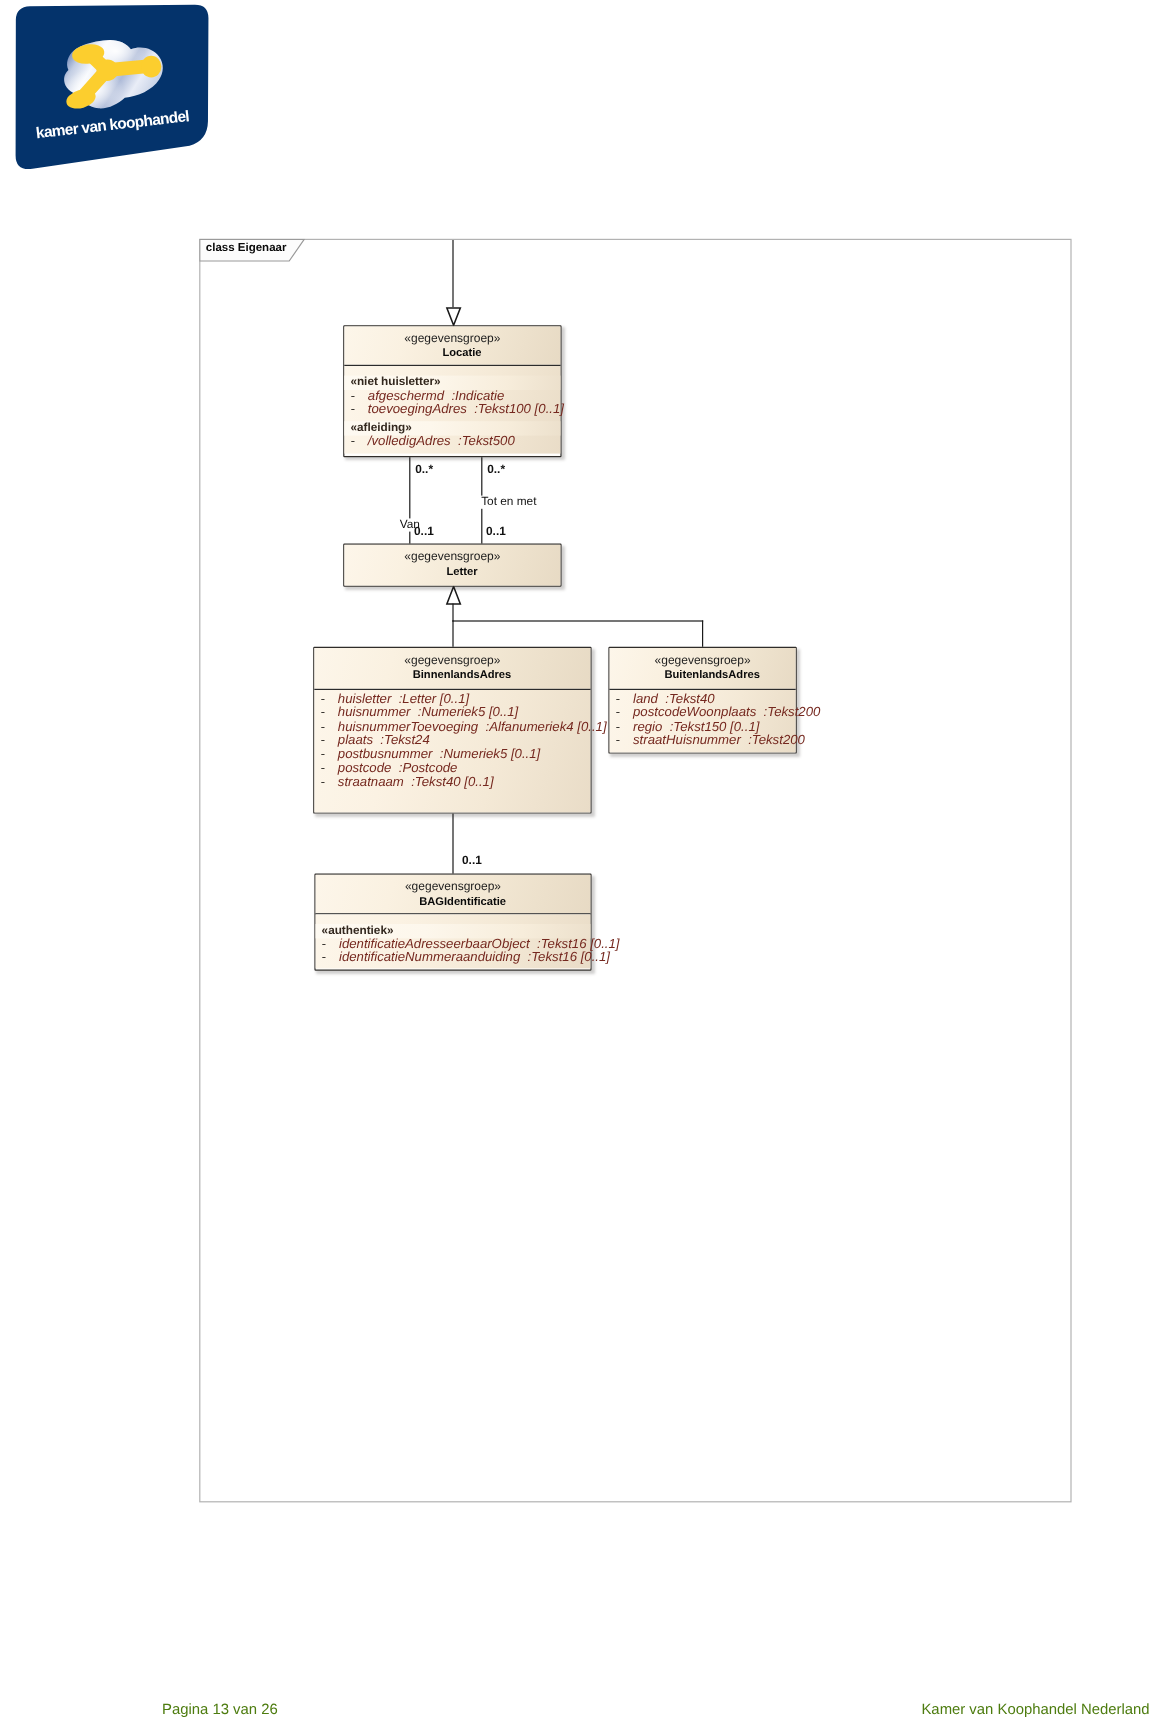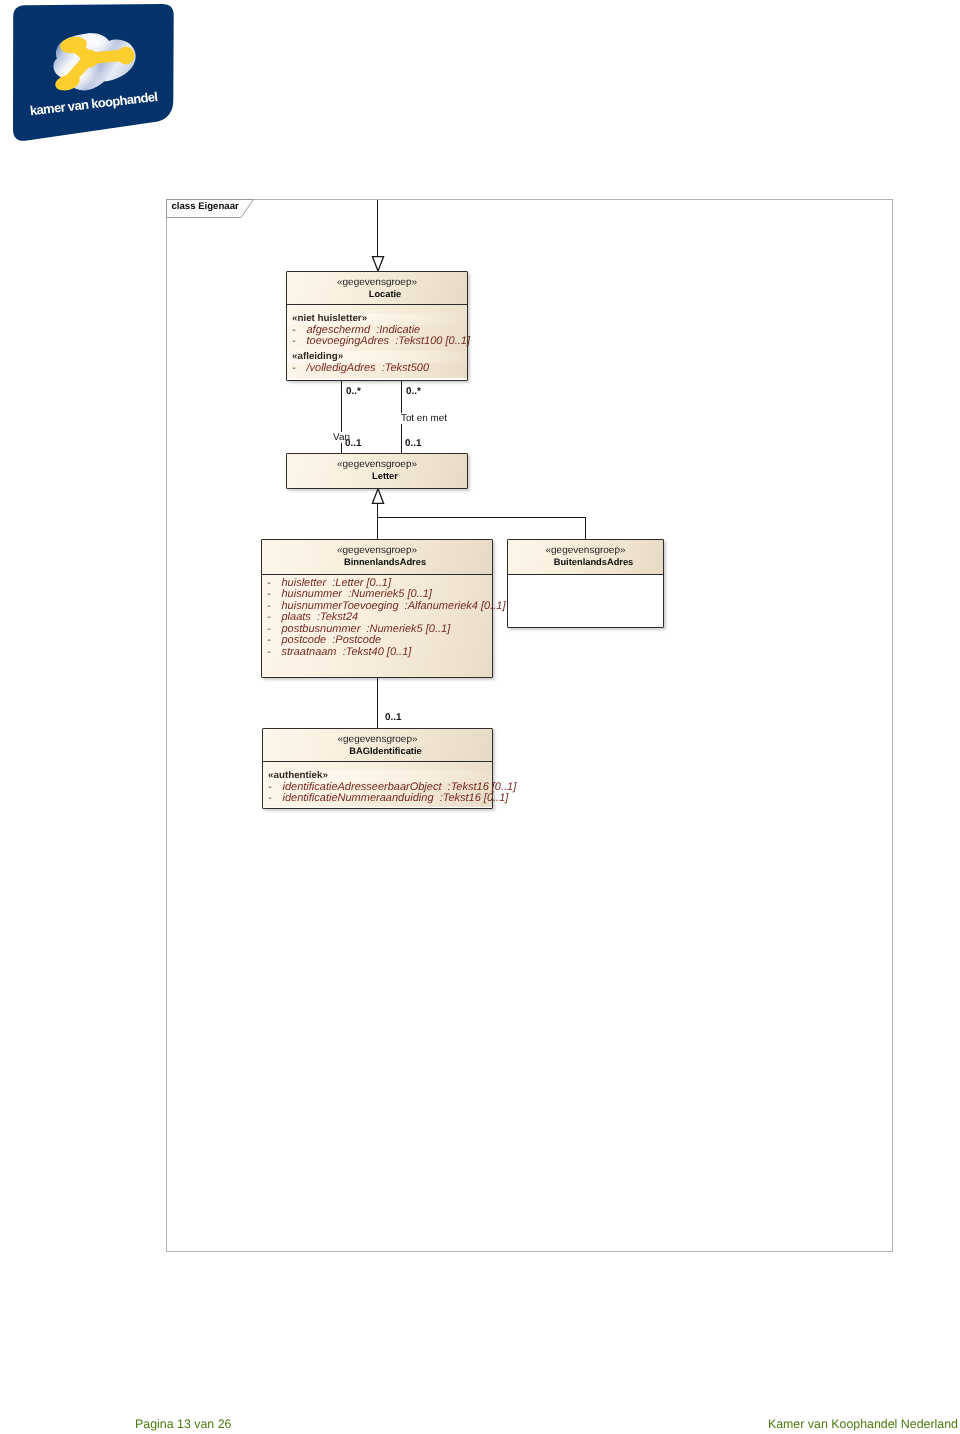--- a/index.html
+++ b/index.html
@@ -166,20 +166,26 @@
       <div class="attr"><span class="dash">-</span><span>straatnaam  :Tekst40 [0..1]</span></div>
     </div>
   </div>
 
   <div class="uml" id="cls-buitenlands" style="left:507px;top:539px;width:157px;height:89px;">
     <div class="head" style="height:34px;">
       <div class="stereo">«gegevensgroep»</div>
       <div class="cname">BuitenlandsAdres</div>
     </div>
     <div class="sep"></div>
+    <div class="attrs" style="height:52px;padding-top:2.5px;">
+      <div class="attr"><span class="dash">-</span><span>land  :Tekst40</span></div>
+      <div class="attr"><span class="dash">-</span><span>postcodeWoonplaats  :Tekst200</span></div>
+      <div class="attr"><span class="dash">-</span><span>regio  :Tekst150 [0..1]</span></div>
+      <div class="attr"><span class="dash">-</span><span>straatHuisnummer  :Tekst200</span></div>
+    </div>
   </div>
 
   <div class="uml" id="cls-bag" style="left:262px;top:728px;width:231px;height:81px;">
     <div class="head" style="height:32px;">
       <div class="stereo">«gegevensgroep»</div>
       <div class="cname">BAGIdentificatie</div>
     </div>
     <div class="sep"></div>
     <div class="attrs" style="height:45px;padding-top:2.5px;">
       <div class="group">«authentiek»</div>

